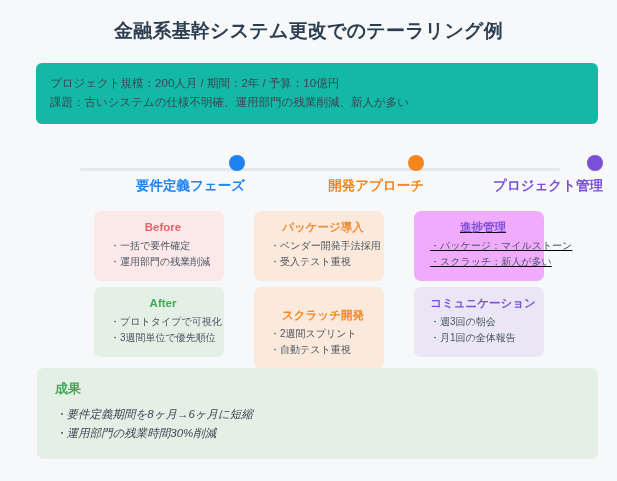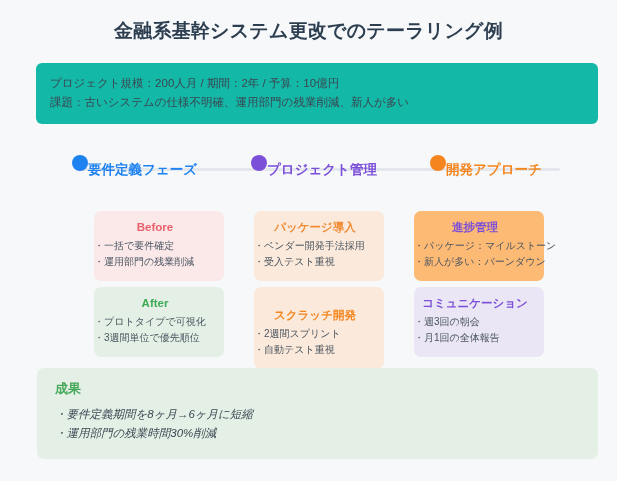--- a/index.html
+++ b/index.html
@@ -65,22 +65,22 @@
   .phases {
     position: absolute;
     left: 0;
     top: 155px;
     width: 617px;
     display: flex;
   }
   .phase {
     width: 173px;
     display: flex;
-    flex-direction: row;
-    align-items: flex-start;
+    flex-direction: column;
+    align-items: flex-end;
   }
   .phase:nth-child(1) { margin-left: 72px; }
   .phase:nth-child(2) { margin-left: 6px; }
   .phase:nth-child(3) { margin-left: 6px; }
   .dot {
     width: 16px;
     height: 16px;
     border-radius: 50%;
     display: block;
   }
@@ -102,21 +102,21 @@
   }
   .column {
     width: 130px;
     display: flex;
     flex-direction: column;
     gap: 6px;
   }
   .card {
     box-sizing: border-box;
     border-radius: 7px;
-    padding: 9px 8px 11px 0;
+    padding: 9px 8px 11px 16px;
     min-height: 62px;
   }
   .card-title {
     text-align: center;
     font-size: 11.5px;
     font-weight: bold;
     margin-bottom: 4px;
     line-height: 14px;
   }
   .card-item {
@@ -176,26 +176,26 @@
   </div>
 
   <div class="timeline-line" style="background: rgb(228, 231, 235);"></div>
 
   <div class="phases">
     <div class="phase">
       <span class="dot" style="background: rgb(30, 130, 240);"></span>
       <span class="phase-label" style="color: rgb(30, 130, 240);">要件定義フェーズ</span>
     </div>
     <div class="phase">
+      <span class="dot" style="background: rgb(245, 134, 31);"></span>
+      <span class="phase-label" style="color: rgb(245, 134, 31);">開発アプローチ</span>
+    </div>
+    <div class="phase">
       <span class="dot" style="background: rgb(123, 79, 216);"></span>
       <span class="phase-label" style="color: rgb(123, 79, 216);">プロジェクト管理</span>
-    </div>
-    <div class="phase">
-      <span class="dot" style="background: rgb(245, 134, 31);"></span>
-      <span class="phase-label" style="color: rgb(245, 134, 31);">開発アプローチ</span>
     </div>
   </div>
 
   <div class="columns">
 
     <div class="column">
       <div class="card pink" style="background: rgb(251, 233, 234);">
         <div class="card-title" style="color: rgb(232, 97, 109);">Before</div>
         <div class="card-item">・一括で要件確定</div>
         <div class="card-item">・運用部門の残業削減</div>
@@ -214,24 +214,24 @@
         <div class="card-item">・受入テスト重視</div>
       </div>
       <div class="card peach2" style="background: rgb(251, 234, 219);">
         <div class="card-title" style="color: rgb(245, 134, 31); margin-top: 12px;">スクラッチ開発</div>
         <div class="card-item">・2週間スプリント</div>
         <div class="card-item">・自動テスト重視</div>
       </div>
     </div>
 
     <div class="column">
-      <div class="card lilac" style="background: #fdba74;">
+      <div class="card lilac" style="background: #f0abfc; text-decoration: underline;">
         <div class="card-title" style="color: rgb(123, 79, 216);">進捗管理</div>
         <div class="card-item">・パッケージ：マイルストーン</div>
-        <div class="card-item">・新人が多い：バーンダウン</div>
+        <div class="card-item">・スクラッチ：新人が多い</div>
       </div>
       <div class="card lilac" style="background: rgb(234, 230, 245);">
         <div class="card-title" style="color: rgb(123, 79, 216);">コミュニケーション</div>
         <div class="card-item">・週3回の朝会</div>
         <div class="card-item">・月1回の全体報告</div>
       </div>
     </div>
 
   </div>
 

